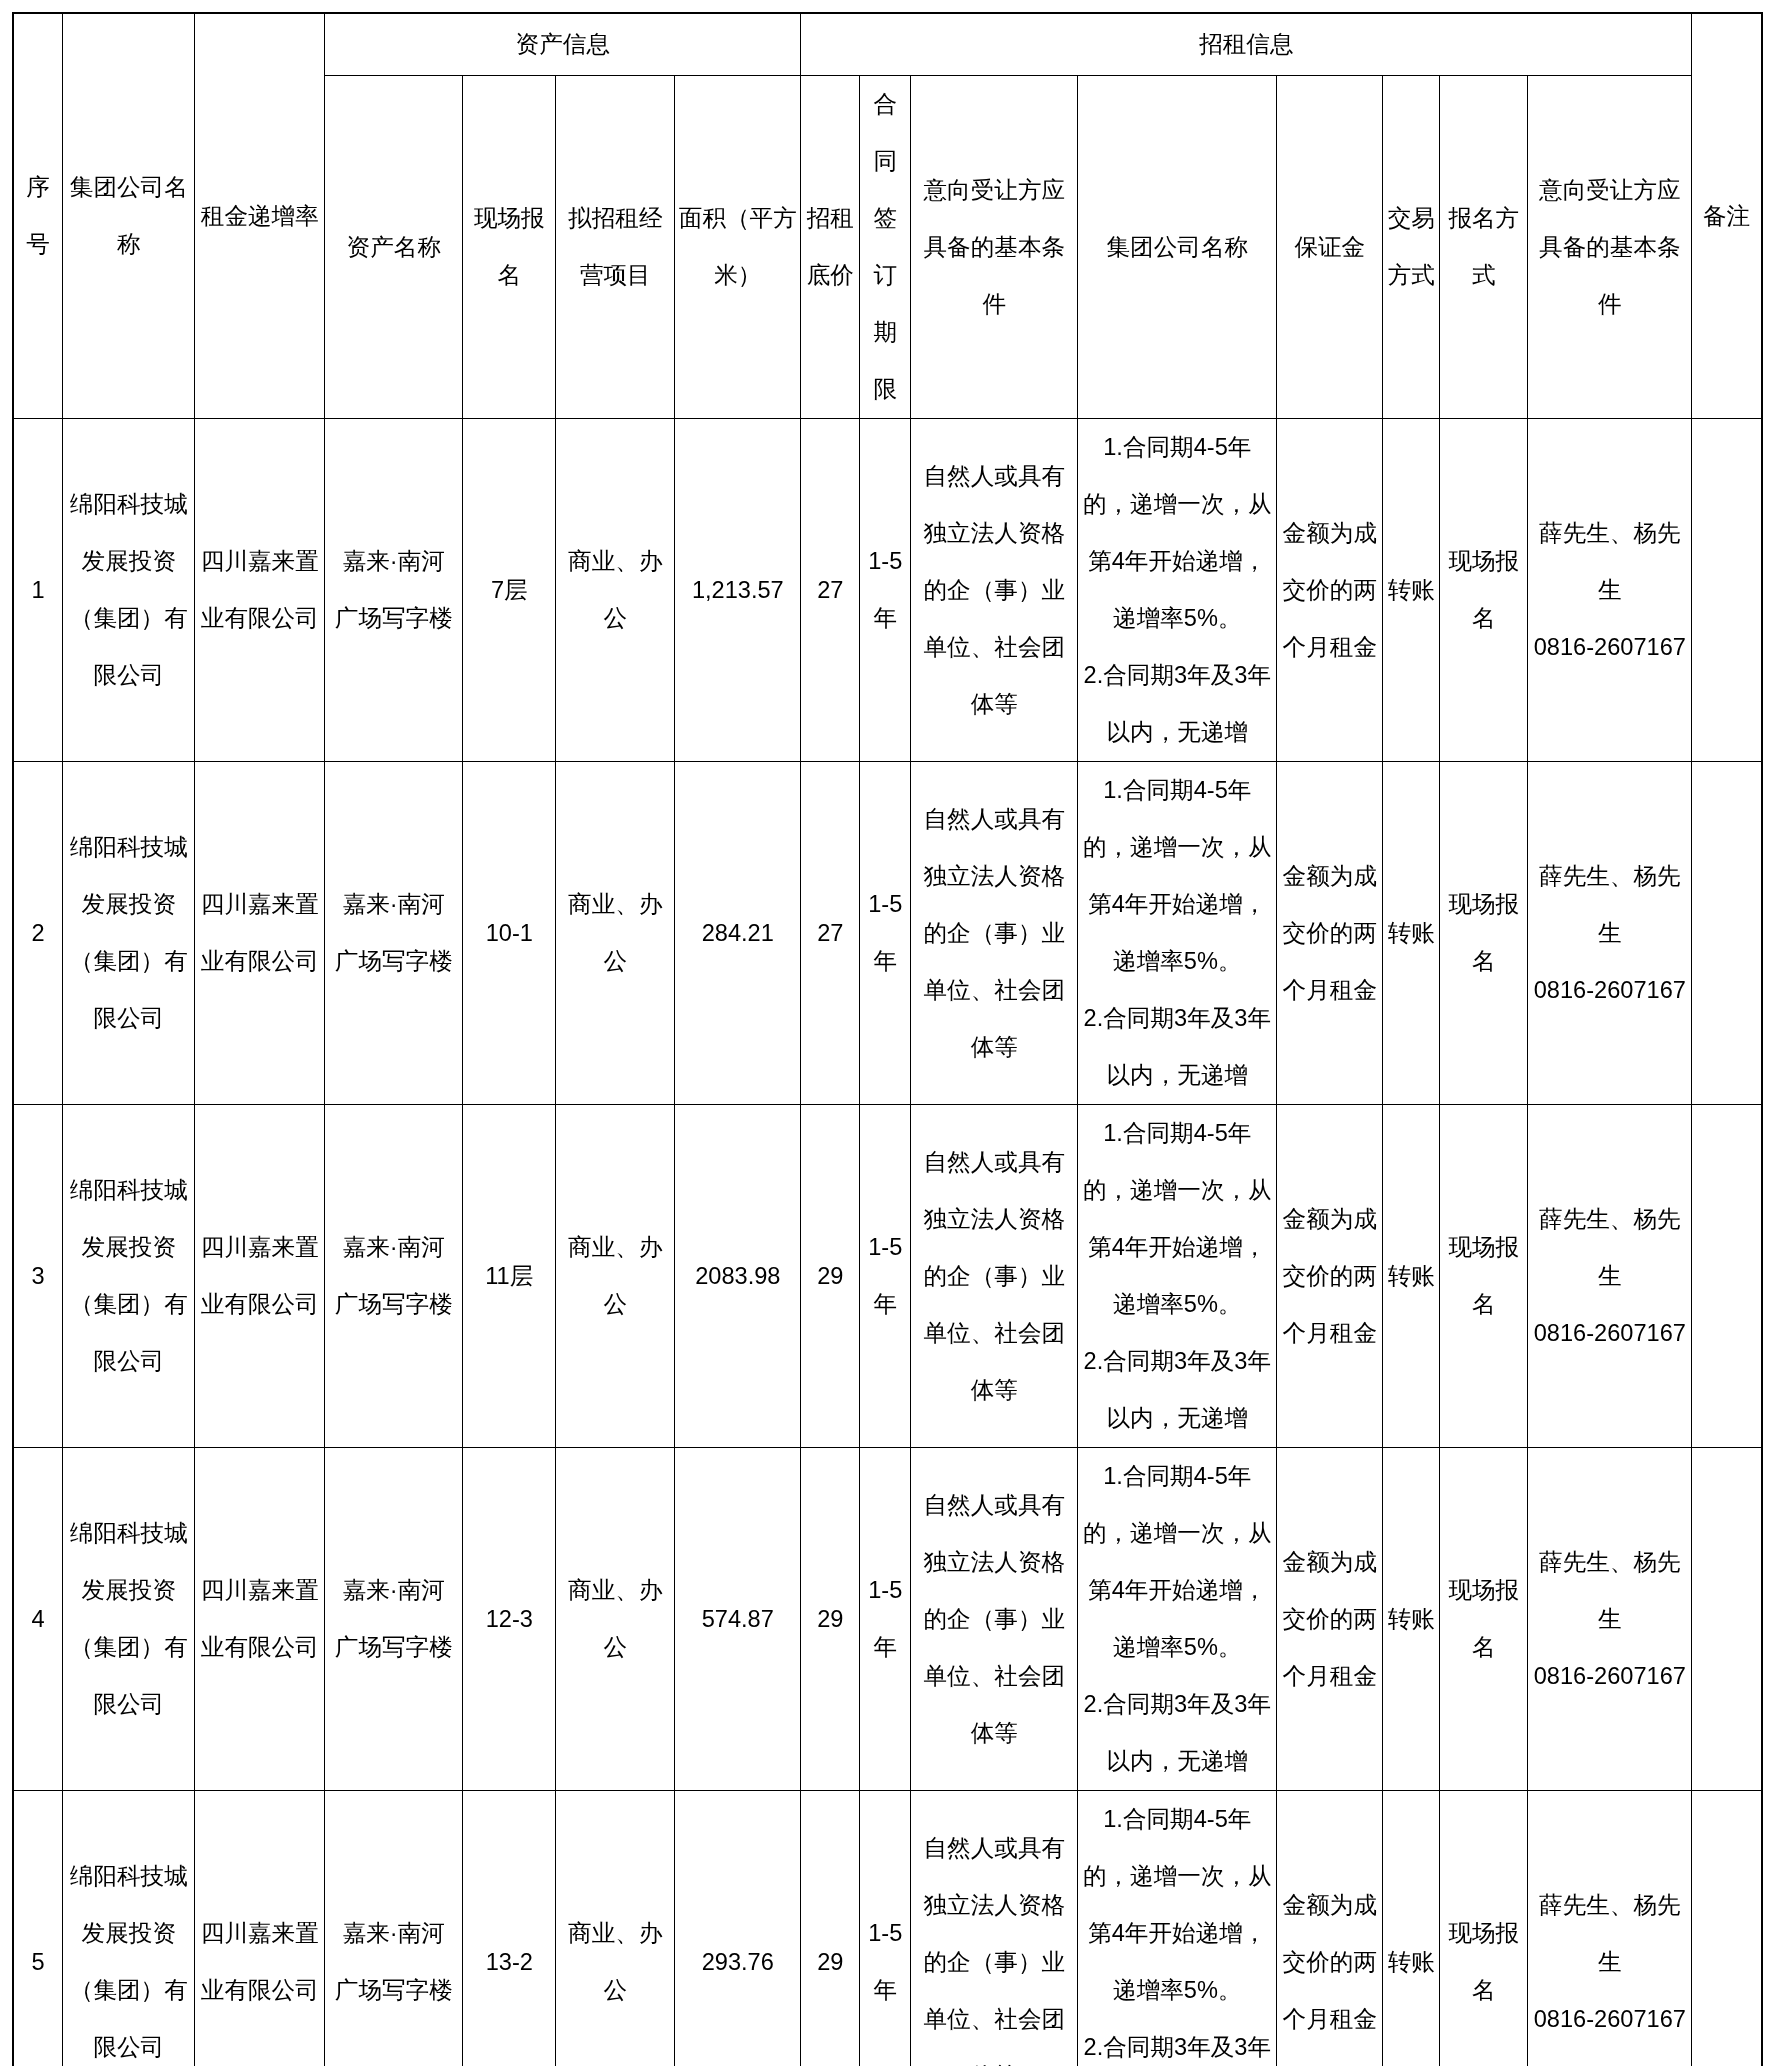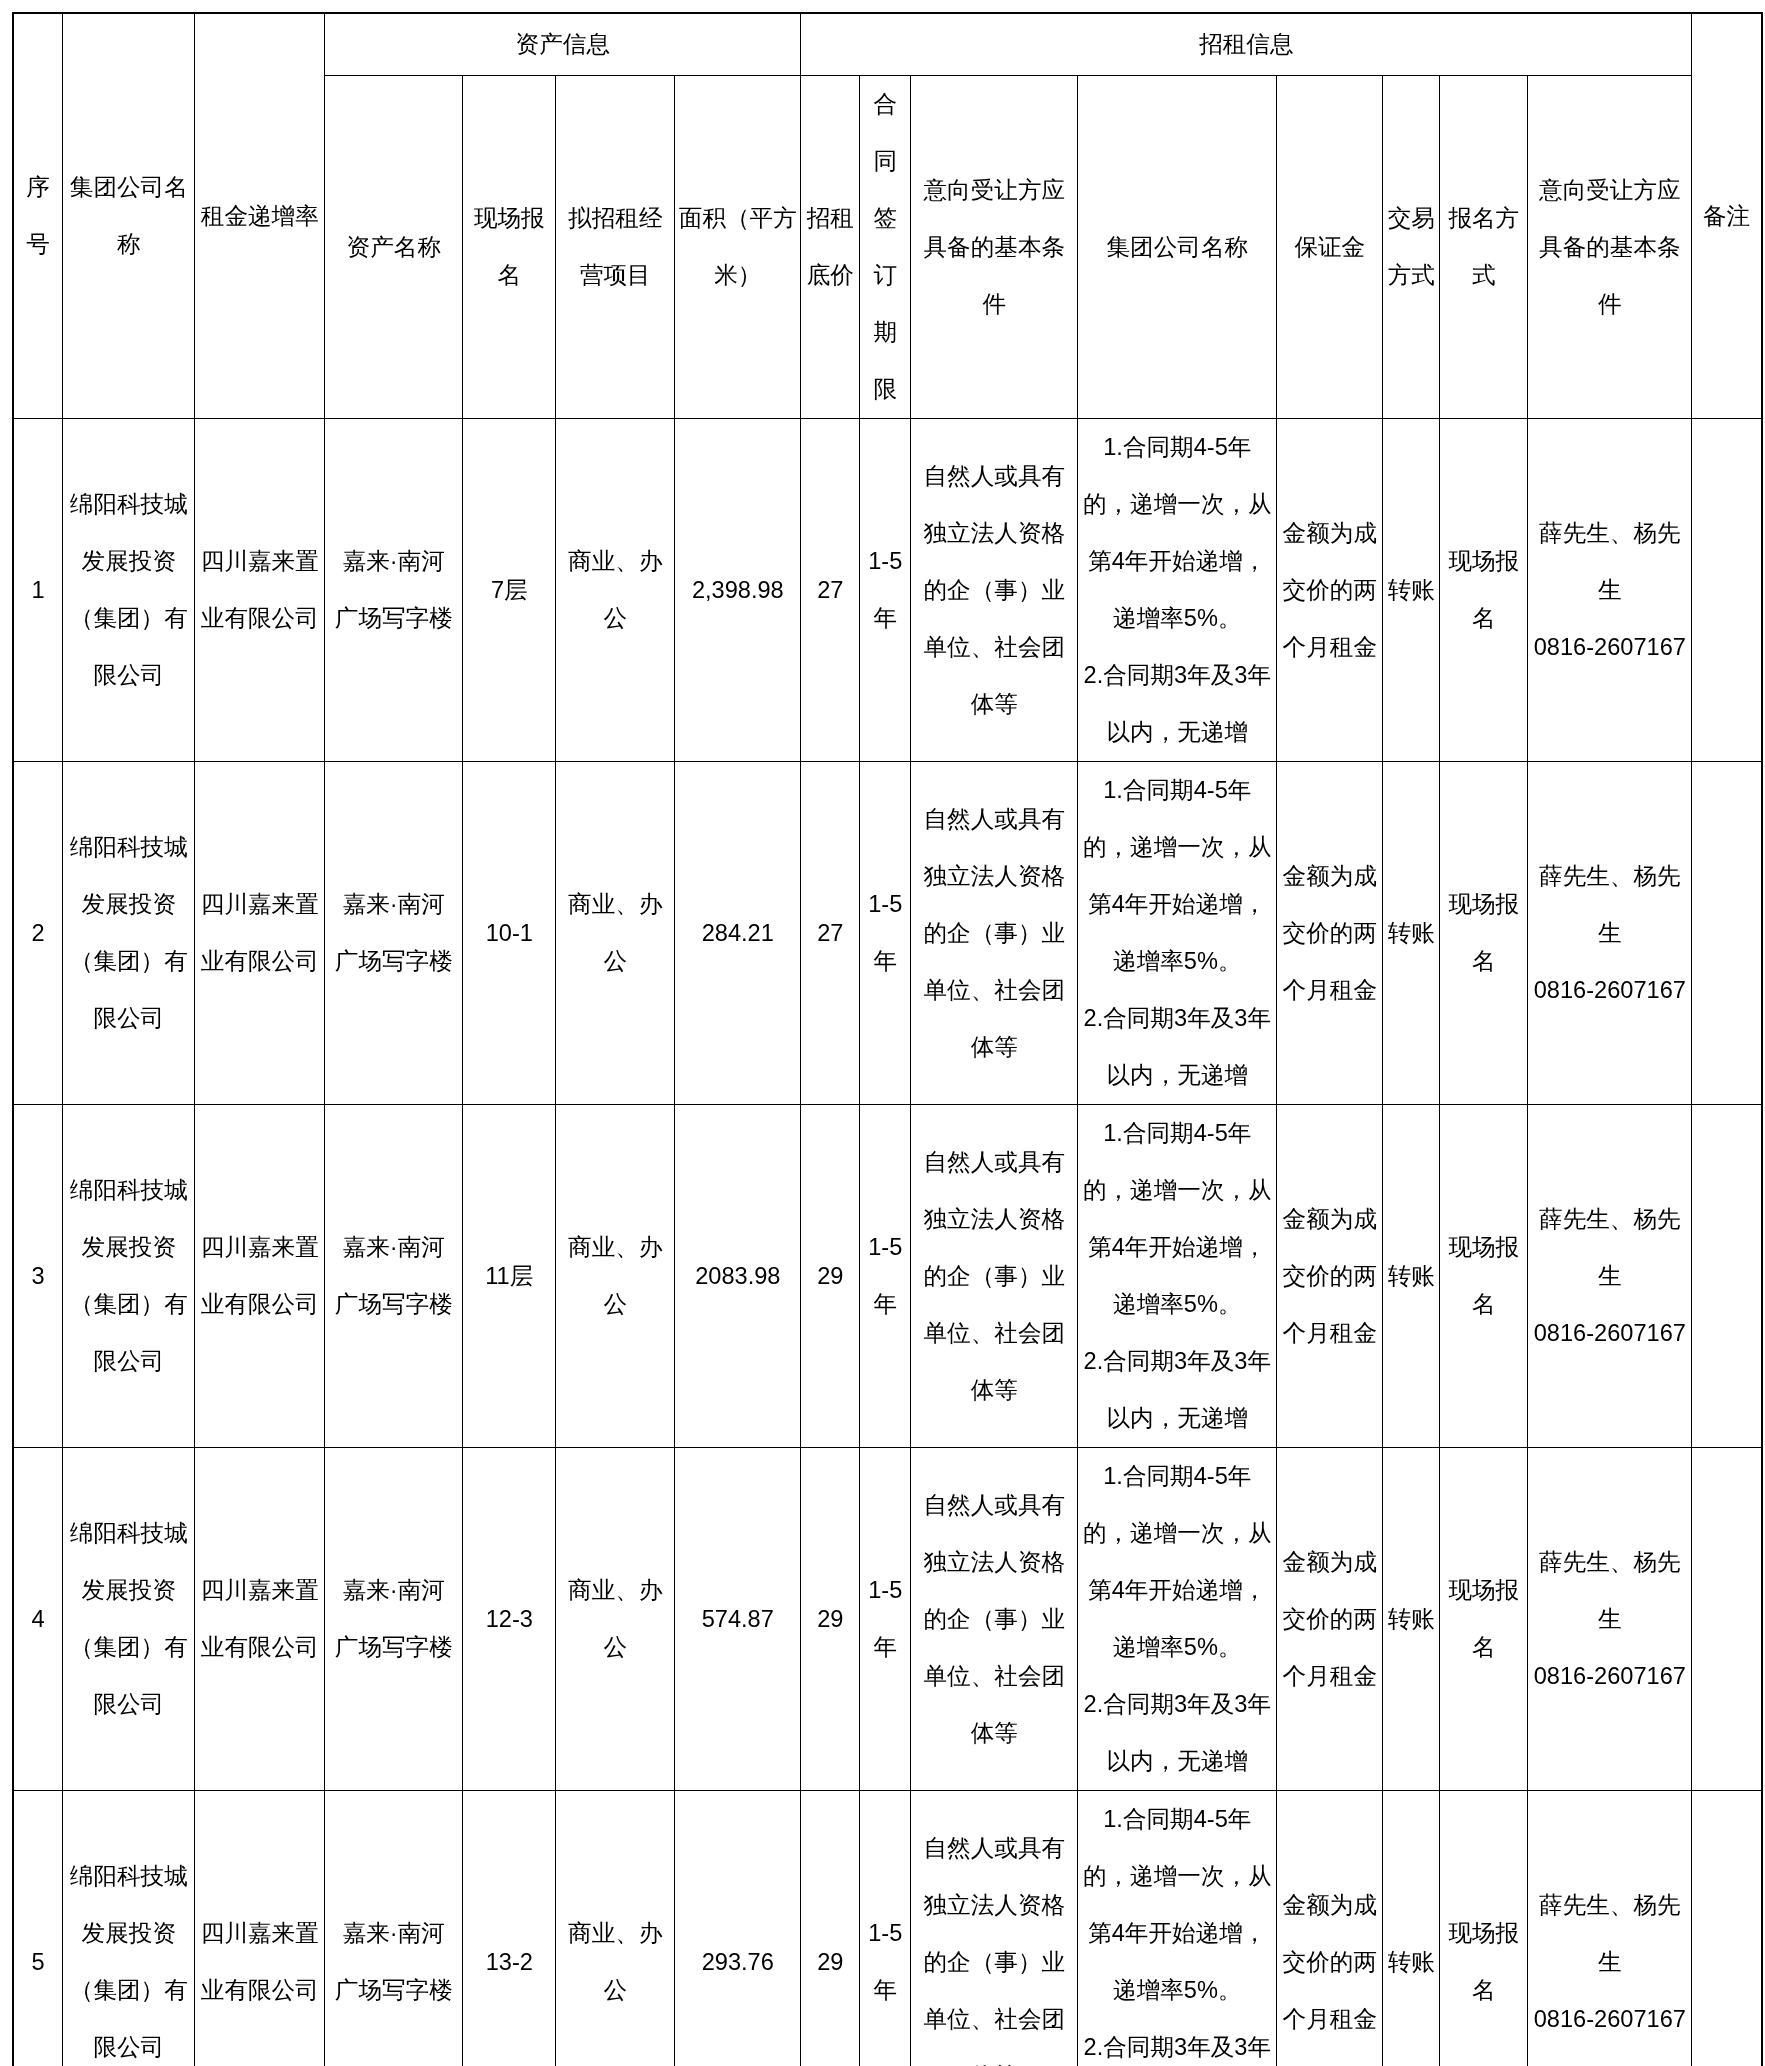--- a/index.html
+++ b/index.html
@@ -73,21 +73,21 @@
     <td class="pad">意向受让方应具备的基本条件</td>
   </tr>
 
   <tr class="drow">
     <td>1</td>
     <td class="pad">绵阳科技城发展投资（集团）有限公司</td>
     <td>四川嘉来置业有限公司</td>
     <td class="pad">嘉来·南河广场写字楼</td>
     <td>7层</td>
     <td class="pad">商业、办公</td>
-    <td>2,398.98</td>
+    <td>1,213.57</td>
     <td>27</td>
     <td>1-5年</td>
     <td>自然人或具有独立法人资格的企（事）业单位、社会团体等</td>
     <td>
       <span class="cellblock">1.合同期4-5年的，递增一次，从第4年开始递增，递增率5%。</span>
       <span class="cellblock">2.合同期3年及3年以内，无递增</span>
     </td>
     <td>金额为成交价的两个月租金</td>
     <td>转账</td>
     <td>现场报名</td>

